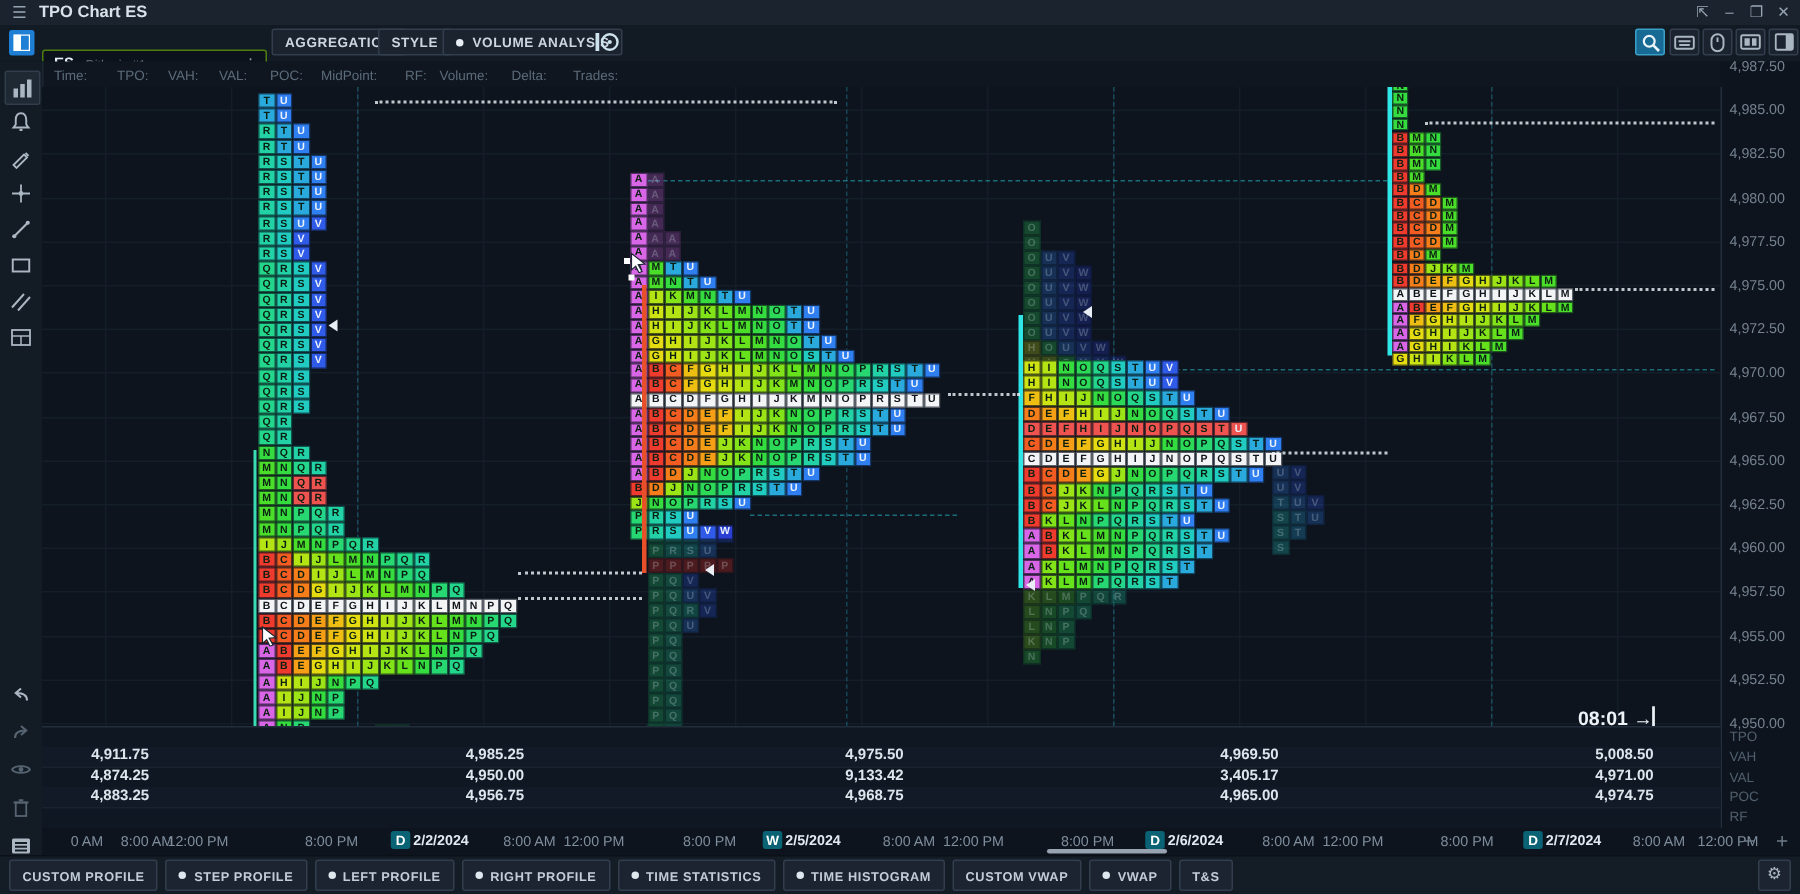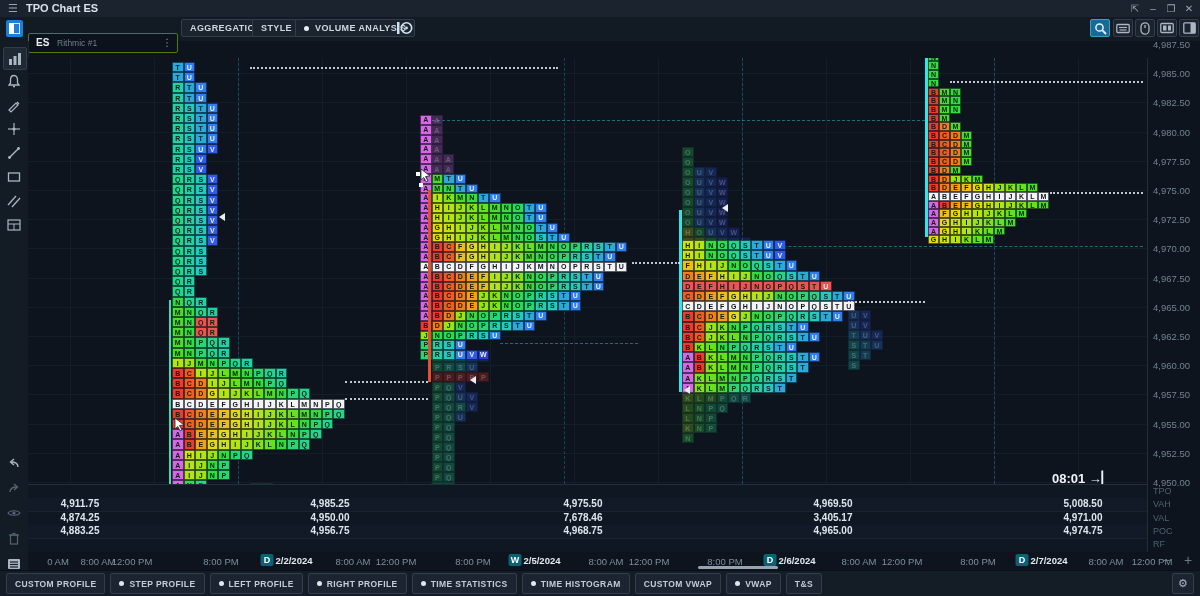--- a/index.html
+++ b/index.html
@@ -143,20 +143,32 @@
         </svg>
     </div>
     <div class="iconbtn" style="left:1179px;">
       <svg width="13" height="12" viewBox="0 0 13 12">
           <rect x="0.8" y="0.8" width="11.4" height="10.4" rx="1" fill="none" stroke="#aab6c2" stroke-width="1.3"></rect>
           <rect x="7.5" y="0.8" width="4.7" height="10.4" fill="#aab6c2"></rect>
         </svg>
     </div>
   </div>
 
+  <div id="inforow">
+      <span style="left: 8px;">Time:</span>
+      <span style="left: 50px;">TPO:</span>
+      <span style="left: 84px;">VAH:</span>
+      <span style="left: 118px;">VAL:</span>
+      <span style="left: 152px;">POC:</span>
+      <span style="left: 186px;">MidPoint:</span>
+      <span style="left: 242px;">RF:</span>
+      <span style="left: 265px;">Volume:</span>
+      <span style="left: 313px;">Delta:</span>
+      <span style="left: 354px;">Trades:</span>
+    </div>
 
   <div id="sidebar">
       <div class="sideicon boxed" style="top: 6px;">
         <svg width="14" height="15" viewBox="0 0 14 15">
           <rect x="1" y="8" width="3" height="6" fill="#aab6c2"></rect>
           <rect x="5.5" y="5" width="3" height="9" fill="#aab6c2"></rect>
           <rect x="10" y="2" width="3" height="12" fill="#aab6c2"></rect>
         </svg>
       </div>
       <div class="sideicon" style="top: 30px;">
@@ -1183,21 +1195,21 @@
       <div class="statrow" style="top: 13.3px;">
         <span class="statval" style="left: 52px;">4,911.75</span>
         <span class="statval" style="left: 302px;">4,985.25</span>
         <span class="statval" style="left: 555px;">4,975.50</span>
         <span class="statval" style="left: 805px;">4,969.50</span>
         <span class="statval" style="left: 1055px;">5,008.50</span>
       </div>
       <div class="statrow" style="top: 26.6px;">
         <span class="statval" style="left: 52px;">4,874.25</span>
         <span class="statval" style="left: 302px;">4,950.00</span>
-        <span class="statval" style="left: 555px;">7,678.46</span>
+        <span class="statval" style="left: 555px;">9,133.42</span>
         <span class="statval" style="left: 805px;">3,405.17</span>
         <span class="statval" style="left: 1055px;">4,971.00</span>
       </div>
       <div class="statrow" style="top: 39.9px;">
         <span class="statval" style="left: 52px;">4,883.25</span>
         <span class="statval" style="left: 302px;">4,956.75</span>
         <span class="statval" style="left: 555px;">4,968.75</span>
         <span class="statval" style="left: 805px;">4,965.00</span>
         <span class="statval" style="left: 1055px;">4,974.75</span>
       </div>

